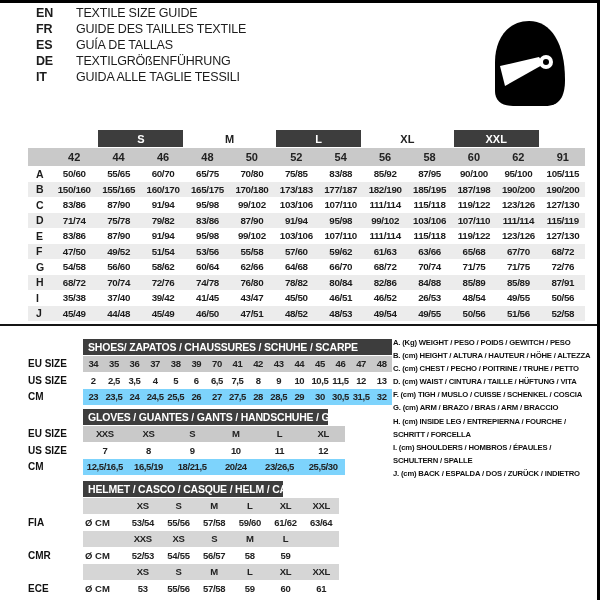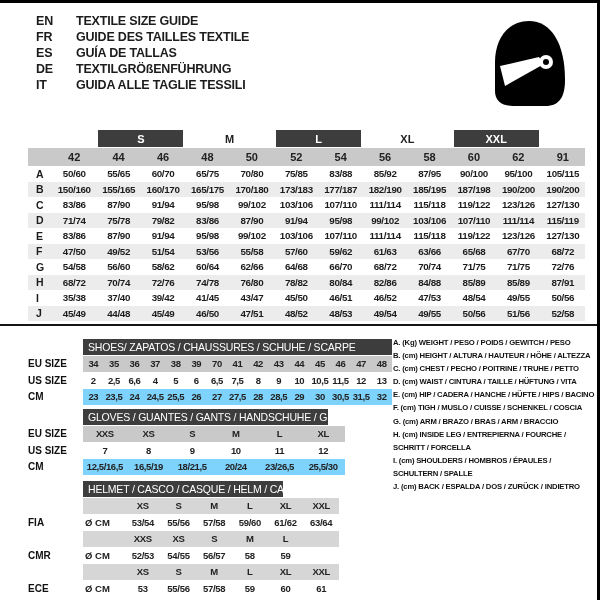--- a/index.html
+++ b/index.html
@@ -1,44 +1,44 @@
 <!DOCTYPE html>
 <html><head>
 <meta charset="utf-8">
 <style>
   html,body{margin:0;padding:0;background:#fff;}
   .page{position:relative;width:600px;height:600px;background:#fff;box-sizing:border-box;
         border-top:3px solid #000;border-right:3px solid #000;overflow:hidden;
         font-family:"Liberation Sans",sans-serif;color:#1c1c1c;}
   
-  .langs{position:absolute;left:36px;top:10px;}
+  .langs{position:absolute;left:36px;top:2px;}
   .lang-row{display:flex;height:16px;align-items:center;}
   .lang-code{width:40px;font-size:12.5px;font-weight:bold;letter-spacing:-0.2px;}
-  .lang-text{font-size:12.5px;font-weight:bold;letter-spacing:-0.2px;white-space:nowrap;}
+  .lang-text{font-size:12.5px;font-weight:normal;letter-spacing:-0.2px;white-space:nowrap;}
   
   .helmet-ic{position:absolute;left:487px;top:14px;width:84px;height:92px;}
   
   .main-table{position:absolute;left:28px;top:127px;width:557px;}
   .grp-row,.size-row,.data-row{display:grid;grid-template-columns:24px repeat(12,1fr);}
   .grp-row{height:17px;}
   .g{grid-column:span 2;display:flex;align-items:center;justify-content:center;
      font-size:11px;font-weight:bold;color:#222;}
   .g.boxed{background:#3d3d3d;color:#fff;margin:0 2px;}
   .size-row{height:18px;background:#c9c9c9;margin-top:1px;}
   .size-row .cell{display:flex;align-items:center;justify-content:center;
      font-size:11px;font-weight:bold;color:#222;}
   .data-row{height:15.5px;}
   .rows .data-row:nth-child(even){background:#ececec;}
   .cell{display:flex;align-items:center;justify-content:center;}
   .cell.lbl{justify-content:flex-start;padding-left:8px;font-size:10.5px;font-weight:bold;}
   .cell.val{font-size:9.8px;font-weight:bold;letter-spacing:-0.35px;white-space:nowrap;}
   
   .divider{position:absolute;left:0;top:321px;width:600px;border-top:2px solid #151515;}
   
-  .bar{background:#3d3d3d;color:#fff;font-weight:normal;font-size:10.5px;letter-spacing:-0.2px;
+  .bar{background:#3d3d3d;color:#fff;font-weight:bold;font-size:10.5px;letter-spacing:-0.2px;
        display:flex;align-items:center;padding-left:5px;height:16px;box-sizing:border-box;white-space:nowrap;}
   .srow,.hrow{display:flex;height:15.5px;margin-top:1px;}
   .slbl,.hlbl{width:55px;display:flex;align-items:center;font-size:10px;font-weight:bold;color:#111;}
   .vals{flex:1;display:grid;}
   .scell{display:flex;align-items:center;justify-content:center;font-size:9.5px;
          font-weight:bold;letter-spacing:-0.4px;white-space:nowrap;color:#222;}
   .shoes{position:absolute;left:28px;top:336px;width:364px;}
   .shoes .bar{margin-left:55px;width:309px;}
   .shoes .vals{grid-template-columns:repeat(15,1fr);}
   .gloves{position:absolute;left:28px;top:406px;width:317px;}
@@ -383,21 +383,21 @@
             <div class="cell val">41/45</div>
 
             <div class="cell val">43/47</div>
 
             <div class="cell val">45/50</div>
 
             <div class="cell val">46/51</div>
 
             <div class="cell val">46/52</div>
 
-            <div class="cell val">47/53</div>
+            <div class="cell val">26/53</div>
 
             <div class="cell val">48/54</div>
 
             <div class="cell val">49/55</div>
 
             <div class="cell val">50/56</div>
 
         </div>
 
         <div class="data-row">
@@ -454,21 +454,21 @@
           <div class="scell">46</div>
           <div class="scell">47</div>
           <div class="scell">48</div>
       </div>
     </div>
     <div class="srow">
       <div class="slbl">US SIZE</div>
       <div class="vals">
         <div class="scell">2</div>
           <div class="scell">2,5</div>
-          <div class="scell">6,6</div>
+          <div class="scell">3,5</div>
           <div class="scell">4</div>
           <div class="scell">5</div>
           <div class="scell">6</div>
           <div class="scell">6,5</div>
           <div class="scell">7,5</div>
           <div class="scell">8</div>
           <div class="scell">9</div>
           <div class="scell">10</div>
           <div class="scell">10,5</div>
           <div class="scell">11,5</div>
@@ -618,21 +618,20 @@
   <div class="legend">
 
       <div class="legend-item">A. (Kg) WEIGHT / PESO / POIDS / GEWITCH / PESO</div>
 
       <div class="legend-item">B. (cm) HEIGHT / ALTURA / HAUTEUR / HÖHE / ALTEZZA</div>
 
       <div class="legend-item">C. (cm) CHEST / PECHO / POITRINE / TRUHE / PETTO</div>
 
       <div class="legend-item">D. (cm) WAIST / CINTURA / TAILLE / HÜFTUNG / VITA</div>
 
-      <div class="legend-item">E. (cm) HIP / CADERA / HANCHE / HÜFTE / HIPS /  BACINO</div>
 
       <div class="legend-item">F. (cm) TIGH / MUSLO / CUISSE / SCHENKEL / COSCIA</div>
 
       <div class="legend-item">G. (cm) ARM  / BRAZO / BRAS / ARM / BRACCIO</div>
 
       <div class="legend-item">H. (cm) INSIDE LEG / ENTREPIERNA / FOURCHE / SCHRITT / FORCELLA</div>
 
       <div class="legend-item">I.  (cm) SHOULDERS / HOMBROS / ÉPAULES / SCHULTERN / SPALLE</div>
 
       <div class="legend-item">J. (cm) BACK / ESPALDA / DOS / ZURÜCK / INDIETRO</div>

